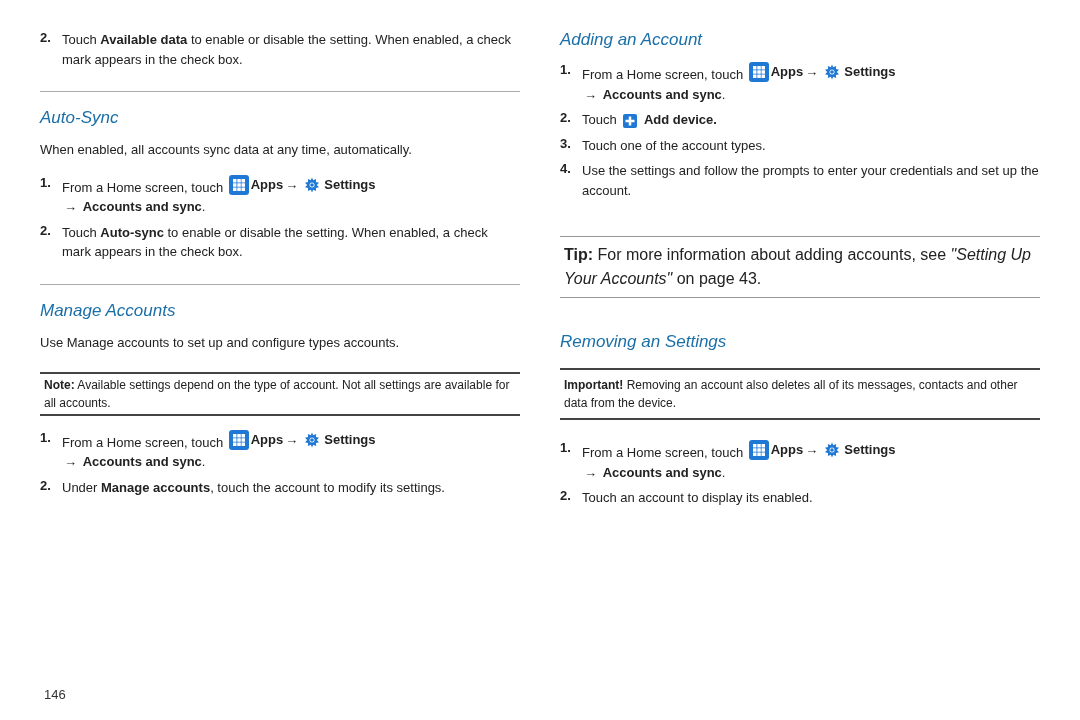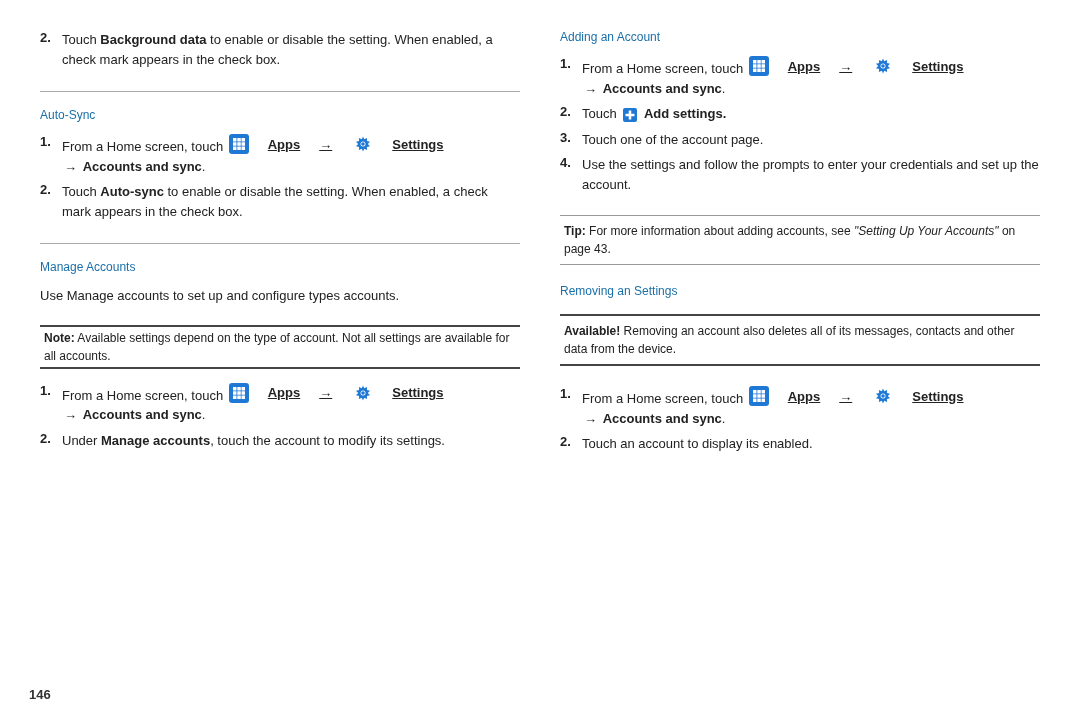--- a/index.html
+++ b/index.html
@@ -26,21 +26,22 @@
       flex-direction: column;
       gap: 10px;
     }
     .divider {
       border: none;
       border-top: 1px solid #aaa;
       margin: 6px 0;
     }
     .section-label {
       color: #1a6fa8;
-      font-size: 12px;
+      font-size: 17px;
+      font-style: italic;
       margin-bottom: 2px;
     }
     .step-list {
       list-style: none;
       padding: 0;
       margin: 0;
     }
     .step-list li {
       display: flex;
       align-items: flex-start;
@@ -86,56 +87,54 @@
     .settings-icon svg {
       width: 18px;
       height: 18px;
     }
     .arrow {
       margin: 0 2px;
       font-weight: bold;
     }
     .inline-row {
       display: inline-flex;
-      align-items: flex-end;
+      align-items: flex-start;
       flex-wrap: wrap;
-      gap: 17px;
-      text-decoration: underline;
+      gap: 0;
     }
     .note-box {
       border-top: 2px solid #444;
       border-bottom: 2px solid #444;
       padding: 2px 4px;
       font-size: 12px;
       margin: 4px 0;
       line-height: 1.5;
     }
     .tip-box {
       border-top: 1px solid #999;
       border-bottom: 1px solid #999;
       padding: 6px 4px;
-      font-size: 12px;
-      margin: 5px 0;
+      font-size: 16px;
+      margin: 20px 0;
       line-height: 1.5;
     }
     .important-box {
       border-top: 2px solid #444;
       border-bottom: 2px solid #444;
       padding: 6px 4px;
       font-size: 12px;
       margin: 4px 0;
       line-height: 1.5;
     }
     .page-number {
       position: absolute;
       bottom: 18px;
-      left: 29px;
+      left: 44px;
       font-size: 13px;
       color: #333;
-      font-weight: bold;
     }
     .add-icon {
       display: inline-flex;
       align-items: center;
       justify-content: center;
       width: 18px;
       height: 18px;
       margin: 0 1px;
       vertical-align: middle;
     }
@@ -148,29 +147,30 @@
 <body>
 
 <div class="page-container" style="position:relative;">
 
   <div class="column">
 
     <ol class="step-list">
       <li>
         <span class="step-num">2.</span>
         <span class="step-content">
-          Touch <span class="bold">Background data</span> to enable or disable the setting. When enabled, a check mark appears in the check box.
+          Touch <span class="bold">Available data</span> to enable or disable the setting. When enabled, a check mark appears in the check box.
         </span>
       </li>
     </ol>
 
     <hr class="divider">
 
     <div class="section-label">Auto-Sync</div>
 
+    <p>When enabled, all accounts sync data at any time, automatically.</p>
 
     <ol class="step-list">
       <li>
         <span class="step-num">1.</span>
         <span class="step-content">
           From a Home screen, touch
           <span class="inline-row">
             <span class="apps-icon">
               <svg viewBox="0 0 14 14" fill="white">
                 <rect x="1" y="1" width="3.5" height="3.5" rx="0.3"></rect>
@@ -306,42 +306,42 @@
         <span class="step-num">2.</span>
         <span class="step-content">
           Touch
           <span class="add-icon">
             <svg viewBox="0 0 18 18" width="18" height="18">
               <rect x="2" y="2" width="14" height="14" rx="2" fill="#1e78d4"></rect>
               <line x1="9" y1="4.5" x2="9" y2="13.5" stroke="white" stroke-width="2.5"></line>
               <line x1="4.5" y1="9" x2="13.5" y2="9" stroke="white" stroke-width="2.5"></line>
             </svg>
           </span>
-          <span class="bold">Add settings.</span>
+          <span class="bold">Add device.</span>
         </span>
       </li>
       <li>
         <span class="step-num">3.</span>
-        <span class="step-content">Touch one of the account page.</span>
+        <span class="step-content">Touch one of the account types.</span>
       </li>
       <li>
         <span class="step-num">4.</span>
         <span class="step-content">Use the settings and follow the prompts to enter your credentials and set up the account.</span>
       </li>
     </ol>
 
     <div class="tip-box">
       <span class="bold">Tip:</span>
       For more information about adding accounts, see <span class="italic">"Setting Up Your Accounts"</span> on page 43.
     </div>
 
     <div class="section-label" style="margin-top:4px;">Removing an Settings</div>
 
     <div class="important-box">
-      <span class="bold">Available!</span>
+      <span class="bold">Important!</span>
       Removing an account also deletes all of its messages, contacts and other data from the device.
     </div>
 
     <ol class="step-list" style="margin-top:6px;">
       <li>
         <span class="step-num">1.</span>
         <span class="step-content">
           From a Home screen, touch
           <span class="inline-row">
             <span class="apps-icon">

